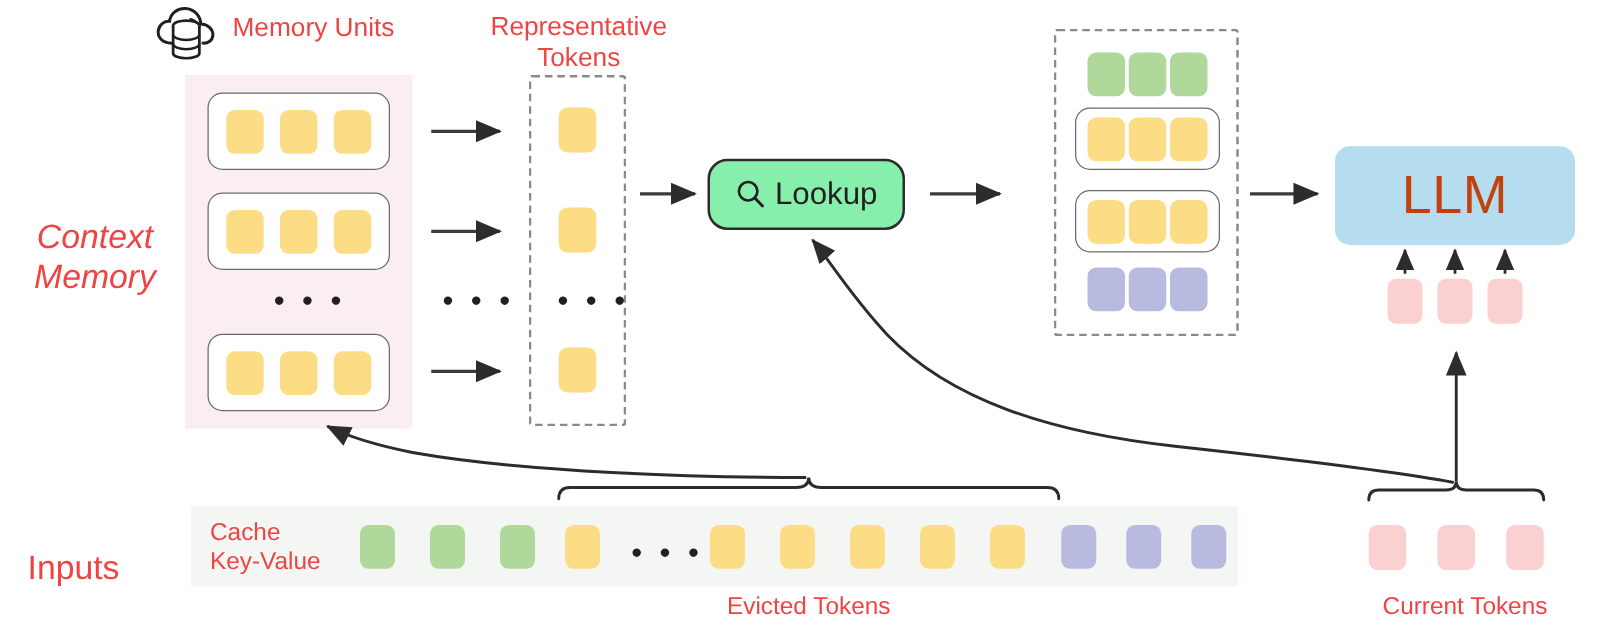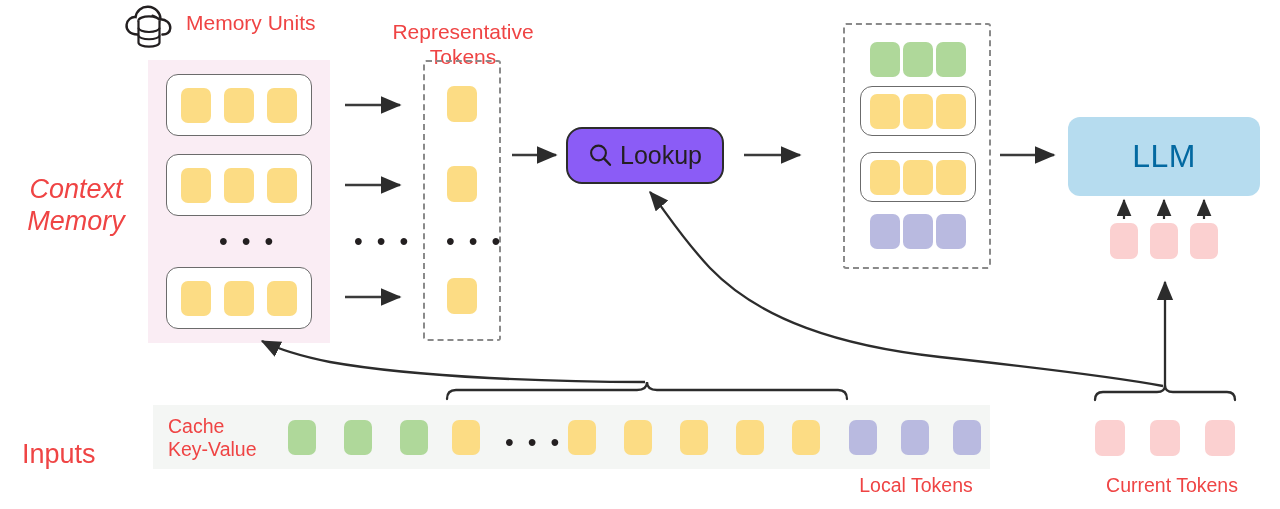--- a/index.html
+++ b/index.html
@@ -16,22 +16,22 @@
   .lbl-med{font-size:21px;}
   .lbl-cap{font-size:19.5px;}
   .center{text-align:center;}
 
   
   .pink-panel{position:absolute;background:#FAEDF4;}
   .gray-strip{position:absolute;background:#F4F6F4;}
   .dashed-box{position:absolute;border:2px dashed #8a8a8a;border-radius:3px;box-sizing:border-box;}
   .unit-box{position:absolute;border:1.4px solid #6b6b6b;border-radius:12px;background:#ffffff;box-sizing:border-box;}
   .llm-box{position:absolute;background:#B6DCEF;border-radius:12px;display:flex;align-items:center;justify-content:center;}
-  .llm-box span{font-size:32px;color:#0369a1;letter-spacing:.5px;}
-  .lookup-box{position:absolute;border:2px solid #2c2c2c;border-radius:16px;background:#8b5cf6;
+  .llm-box span{font-size:43px;color:#c2410c;letter-spacing:.5px;}
+  .lookup-box{position:absolute;border:2px solid #2c2c2c;border-radius:16px;background:#86efac;
               display:flex;align-items:center;justify-content:center;gap:7px;box-sizing:border-box;}
   .lookup-box .lk-text{font-size:25px;color:#231f20;}
 
   
   .tok{position:absolute;border-radius:7px;}
   .tok-y{background:#FCDC84;}
   .tok-g{background:#AFD89A;}
   .tok-p{background:#B9BAE0;}
   .tok-r{background:#FBD0D0;}
 
@@ -71,21 +71,21 @@
       <path d="M15.5 16.5 L15.5 38.5 C15.5 40.8 20.2 42.6 26 42.6 C31.8 42.6 36.5 40.8 36.5 38.5 L36.5 16.5" fill="#fff" stroke="#231f20" stroke-width="2.2" stroke-linejoin="round"></path>
       <path d="M15.5 23.8 C15.5 26.1 20.2 27.9 26 27.9 C31.8 27.9 36.5 26.1 36.5 23.8" fill="none" stroke="#231f20" stroke-width="2.0"></path>
       <path d="M15.5 31.2 C15.5 33.5 20.2 35.3 26 35.3 C31.8 35.3 36.5 33.5 36.5 31.2" fill="none" stroke="#231f20" stroke-width="2.0"></path>
     </svg>
   </div>
   <div class="lbl lbl-med" style="left:186px;top:11px;">Memory Units</div>
 
   <div class="lbl lbl-big center" style="left:14px;top:174px;width:124px;font-style:italic;">Context
 Memory</div>
 
-  <div class="lbl lbl-med center" style="left:380px;top:20px;width:166px;">Representative
+  <div class="lbl lbl-med center" style="left:380px;top:10px;width:166px;">Representative
 Tokens</div>
 
   <div class="dashed-box" style="left:423px;top:60px;width:78px;height:281px;"></div>
   <div class="tok tok-y" style="left:447px;top:86px;width:30px;height:36px;"></div>
   <div class="tok tok-y" style="left:447px;top:166px;width:30px;height:36px;"></div>
   <div class="dots" style="left:446px;top:229px;">• • •</div>
   <div class="tok tok-y" style="left:447px;top:278px;width:30px;height:36px;"></div>
 
   <div class="dots" style="left:354px;top:229px;">• • •</div>
 
@@ -147,21 +147,21 @@
   <div class="tok tok-y" style="left:792px;top:420px;width:28px;height:35px;"></div>
 
   <div class="tok tok-p" style="left:849px;top:420px;width:28px;height:35px;"></div>
   <div class="tok tok-p" style="left:901px;top:420px;width:28px;height:35px;"></div>
   <div class="tok tok-p" style="left:953px;top:420px;width:28px;height:35px;"></div>
 
   <div class="tok tok-r" style="left:1095px;top:420px;width:30px;height:36px;"></div>
   <div class="tok tok-r" style="left:1150px;top:420px;width:30px;height:36px;"></div>
   <div class="tok tok-r" style="left:1205px;top:420px;width:30px;height:36px;"></div>
 
-  <div class="lbl lbl-cap center" style="left:832px;top:474px;width:168px;">Local Tokens</div>
+  <div class="lbl lbl-cap center" style="left:556px;top:474px;width:182px;">Evicted Tokens</div>
   <div class="lbl lbl-cap center" style="left:1082px;top:474px;width:180px;">Current Tokens</div>
 
   <svg class="overlay">
     <defs>
       <marker id="ah" markerWidth="9" markerHeight="9" refX="7.4" refY="3.4" orient="auto" markerUnits="strokeWidth">
         <path d="M0,0 L8,3.4 L0,6.8 z" fill="#2c2c2c"></path>
       </marker>
       <marker id="ah2" markerWidth="10" markerHeight="10" refX="8" refY="3.6" orient="auto" markerUnits="strokeWidth">
         <path d="M0,0 L8.6,3.6 L0,7.2 z" fill="#2c2c2c"></path>
       </marker>

